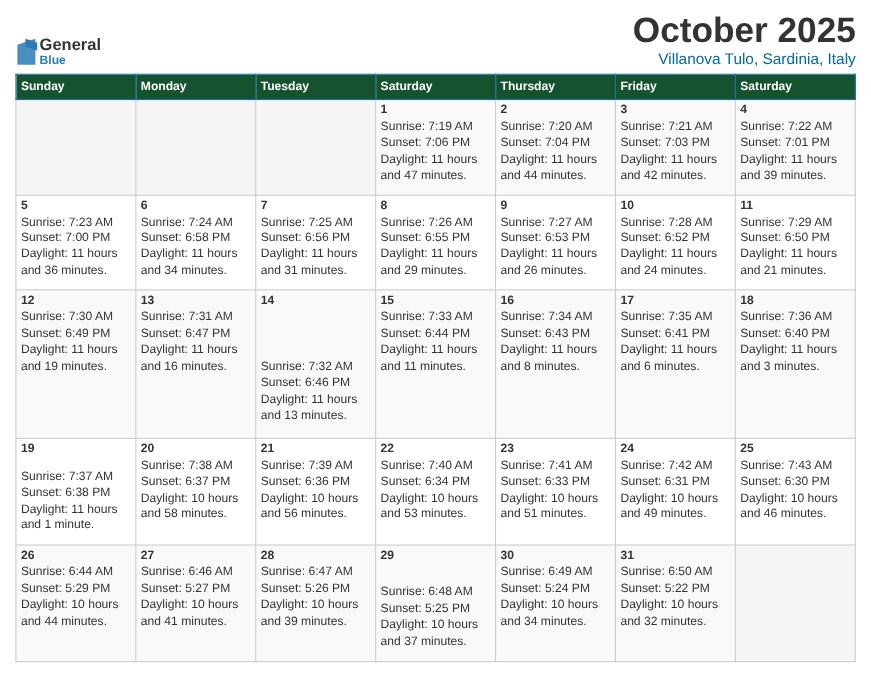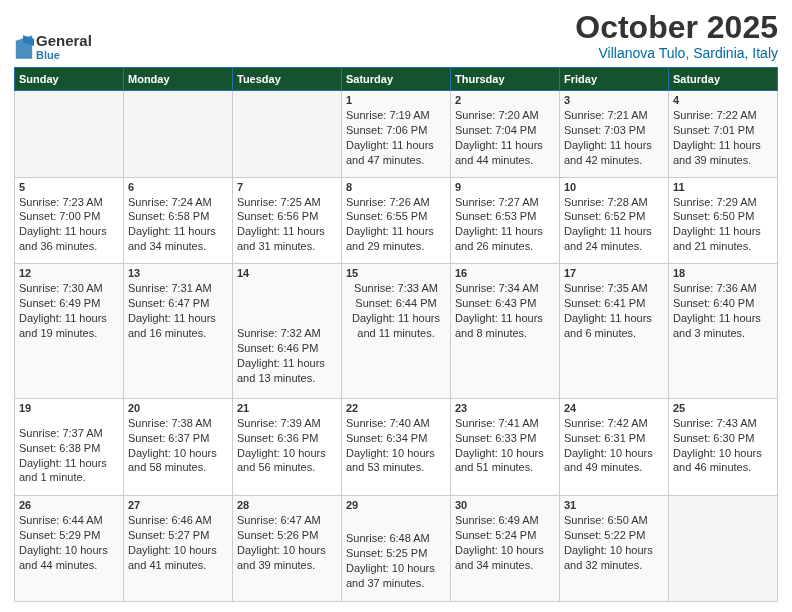--- a/index.html
+++ b/index.html
@@ -243,21 +243,21 @@
           </td>
           <td>
             <span class="day-num">14</span>
             <div class="day-info" style="white-space: pre-line; margin-top: 47px;">Sunrise: 7:32 AM
 Sunset: 6:46 PM
 Daylight: 11 hours
 and 13 minutes.</div>
           </td>
           <td>
             <span class="day-num">15</span>
-            <div class="day-info" style="white-space: pre-line; text-align: center;">Sunrise: 7:33 AM
+            <div class="day-info" style="white-space: pre-line;">Sunrise: 7:33 AM
 Sunset: 6:44 PM
 Daylight: 11 hours
 and 11 minutes.</div>
           </td>
           <td>
             <span class="day-num">16</span>
             <div class="day-info" style="white-space: pre-line;">Sunrise: 7:34 AM
 Sunset: 6:43 PM
 Daylight: 11 hours
 and 8 minutes.</div>

